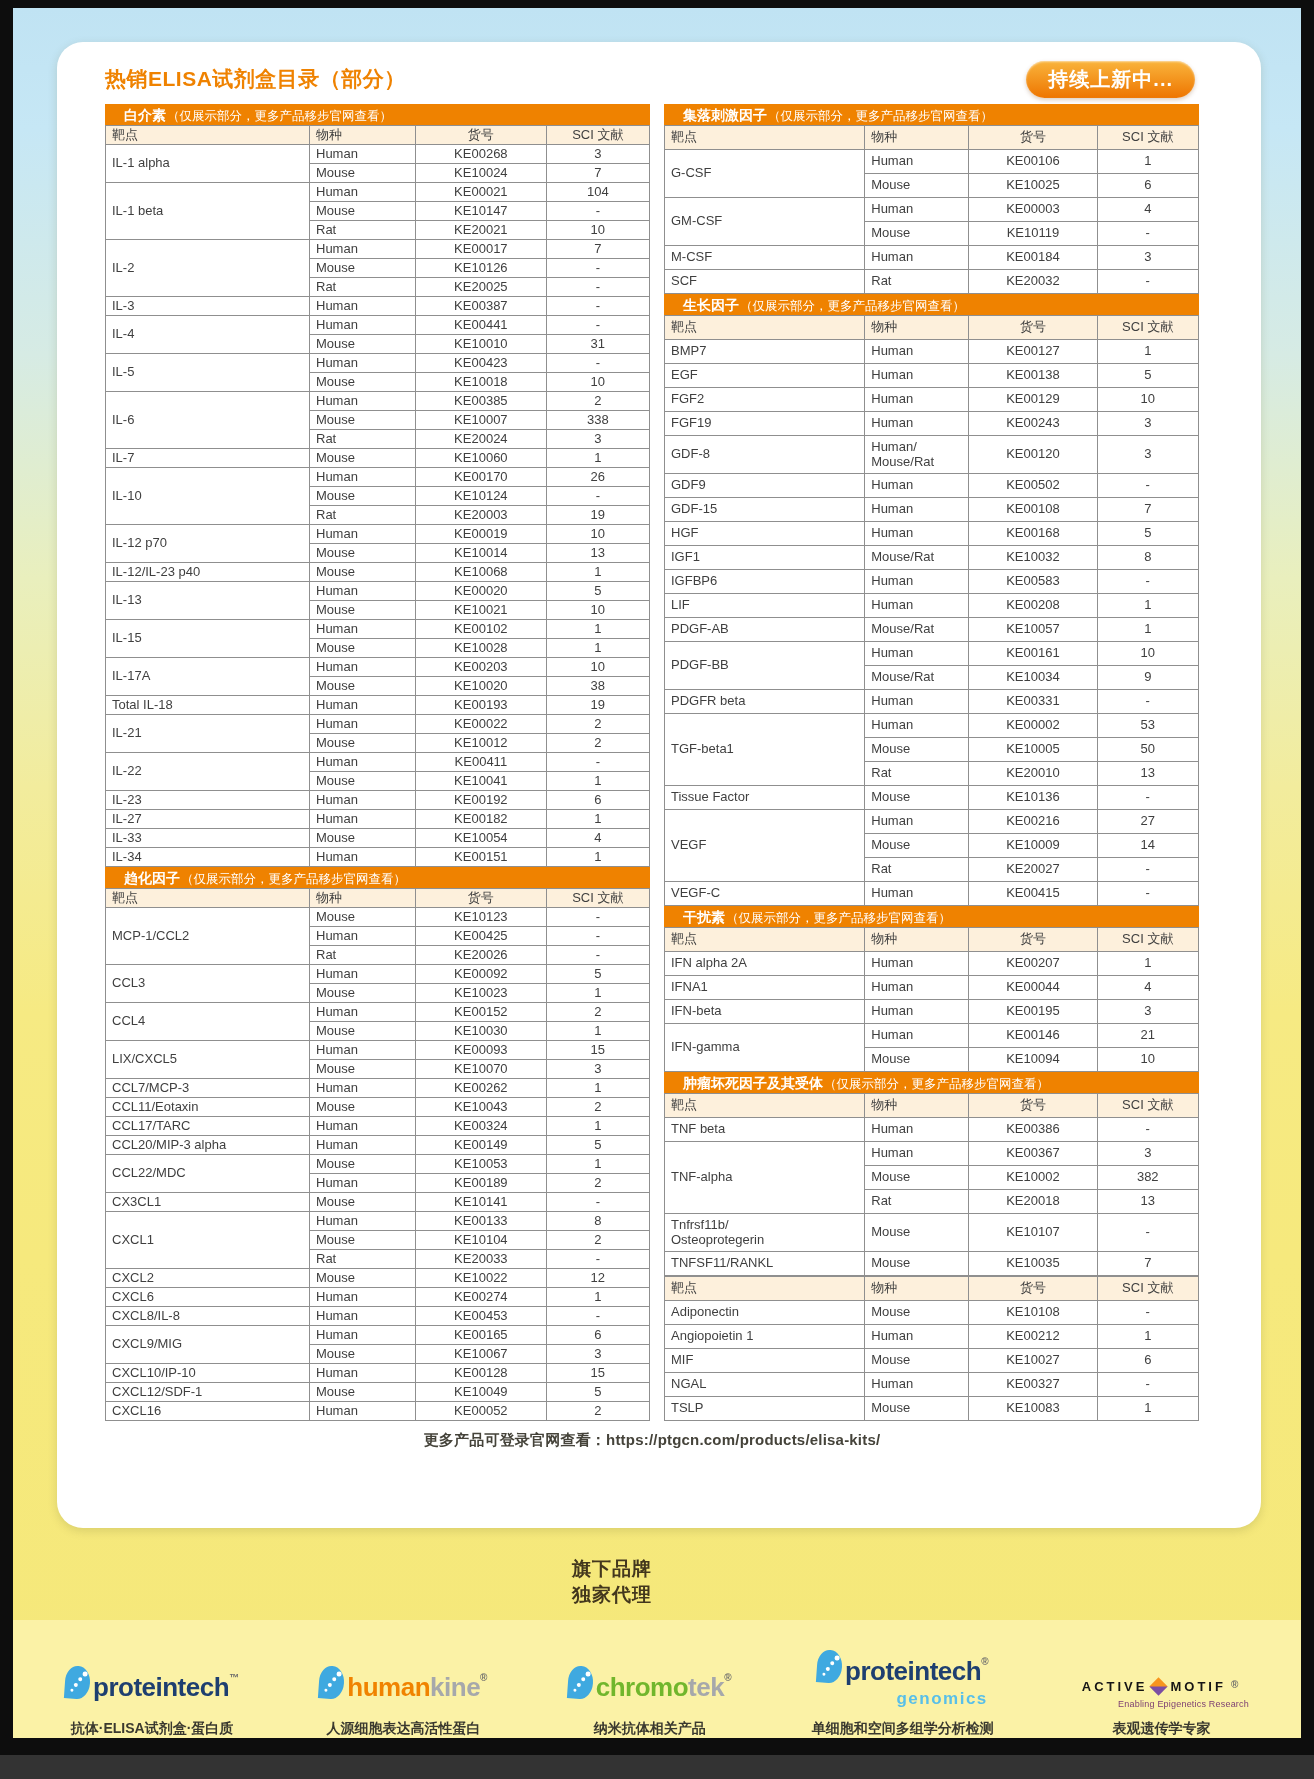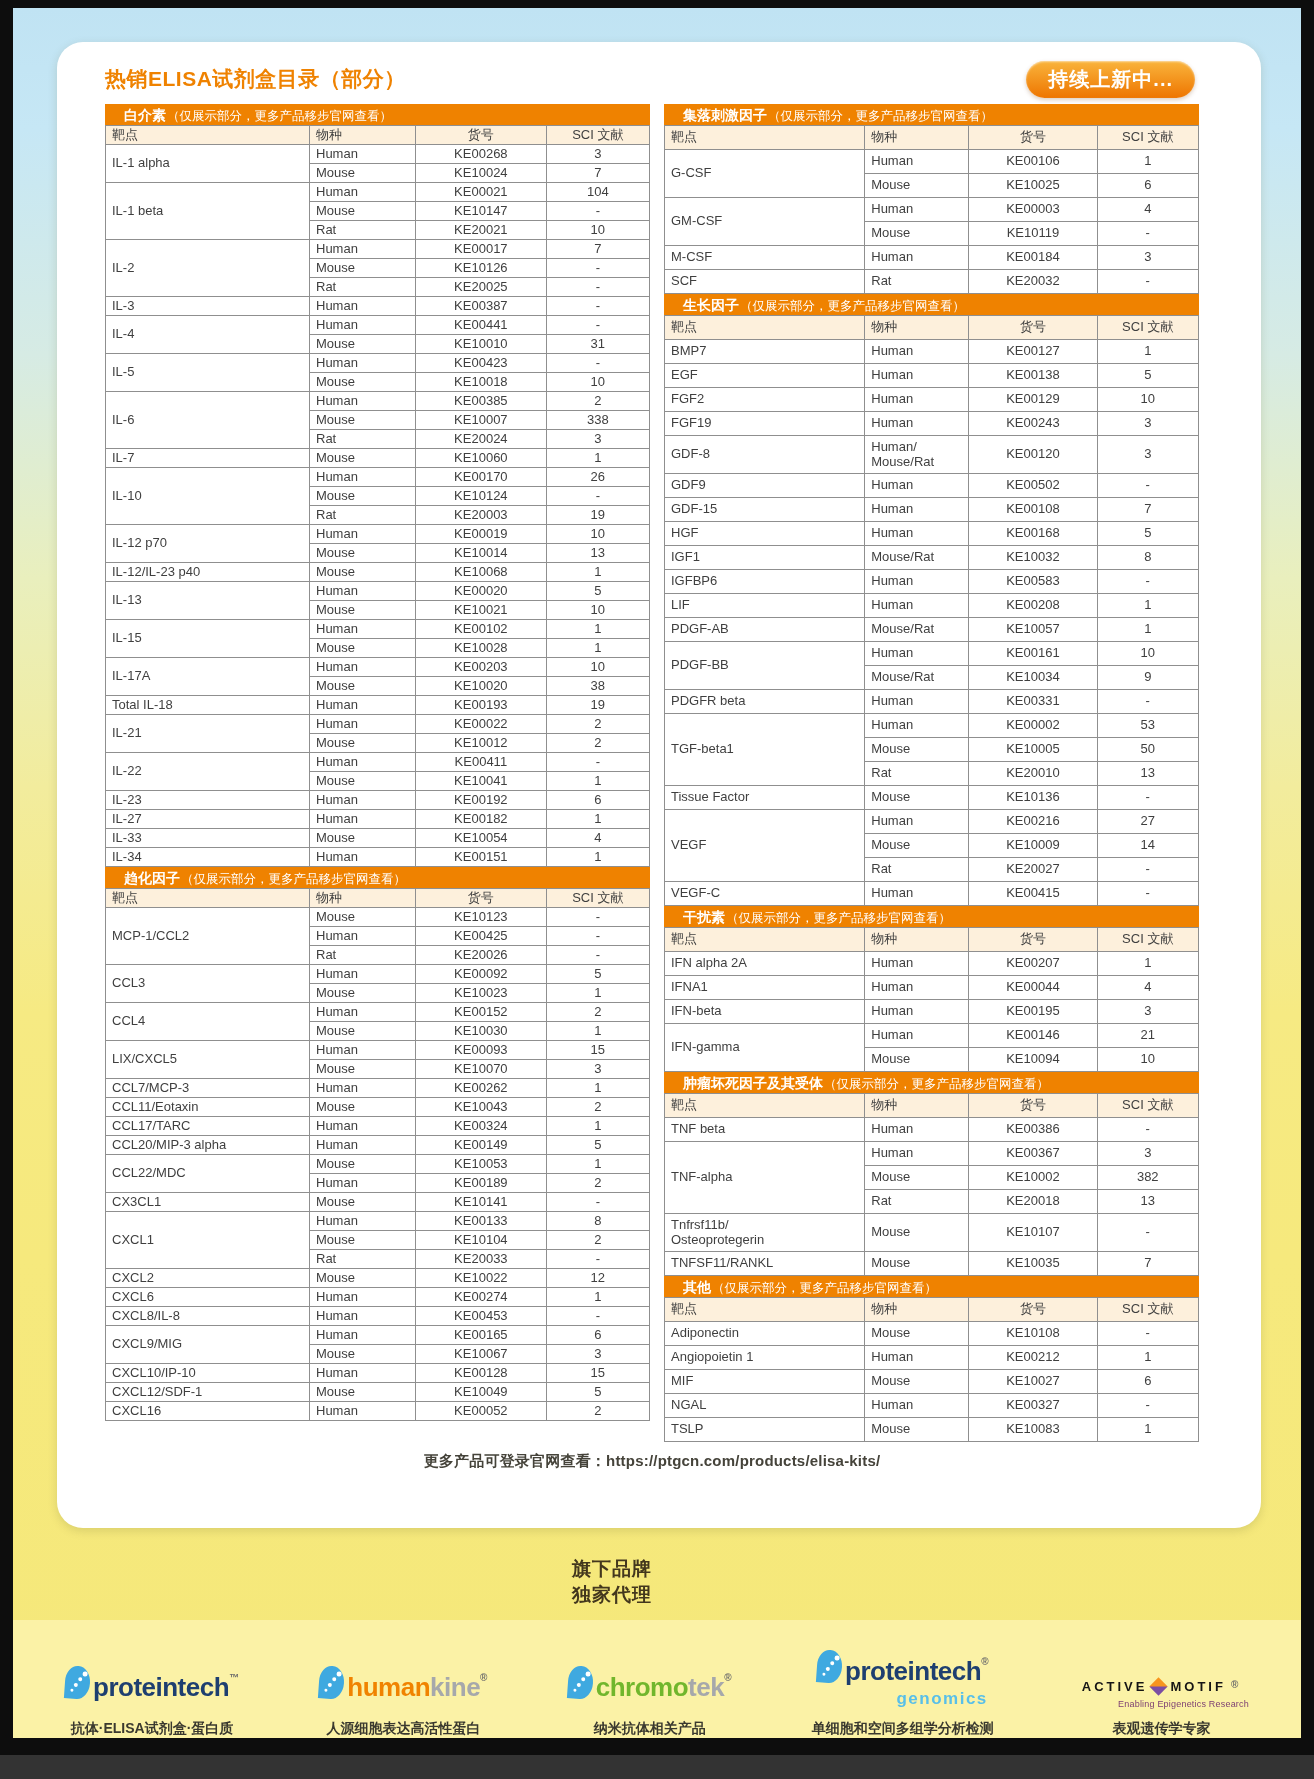--- a/index.html
+++ b/index.html
@@ -797,21 +797,20 @@
                 <td class="c">-</td>
               </tr>
               <tr>
                 <td class="l pre" rowspan="1">TNFSF11/RANKL</td>
                 <td class="l pre">Mouse</td>
                 <td class="c">KE10035</td>
                 <td class="c">7</td>
               </tr>
             </tbody>
           </table>
-          <div class="sec-bar"><span class="sec-name">其他</span><span class="sec-note">（仅展示部分，更多产品移步官网查看）</span></div>
           <table>
             <colgroup>
               <col class="c0">
               <col class="c1">
               <col class="c2">
               <col class="c3">
             </colgroup>
             <tbody>
               <tr class="cols">
                 <td class="l">靶点</td>

